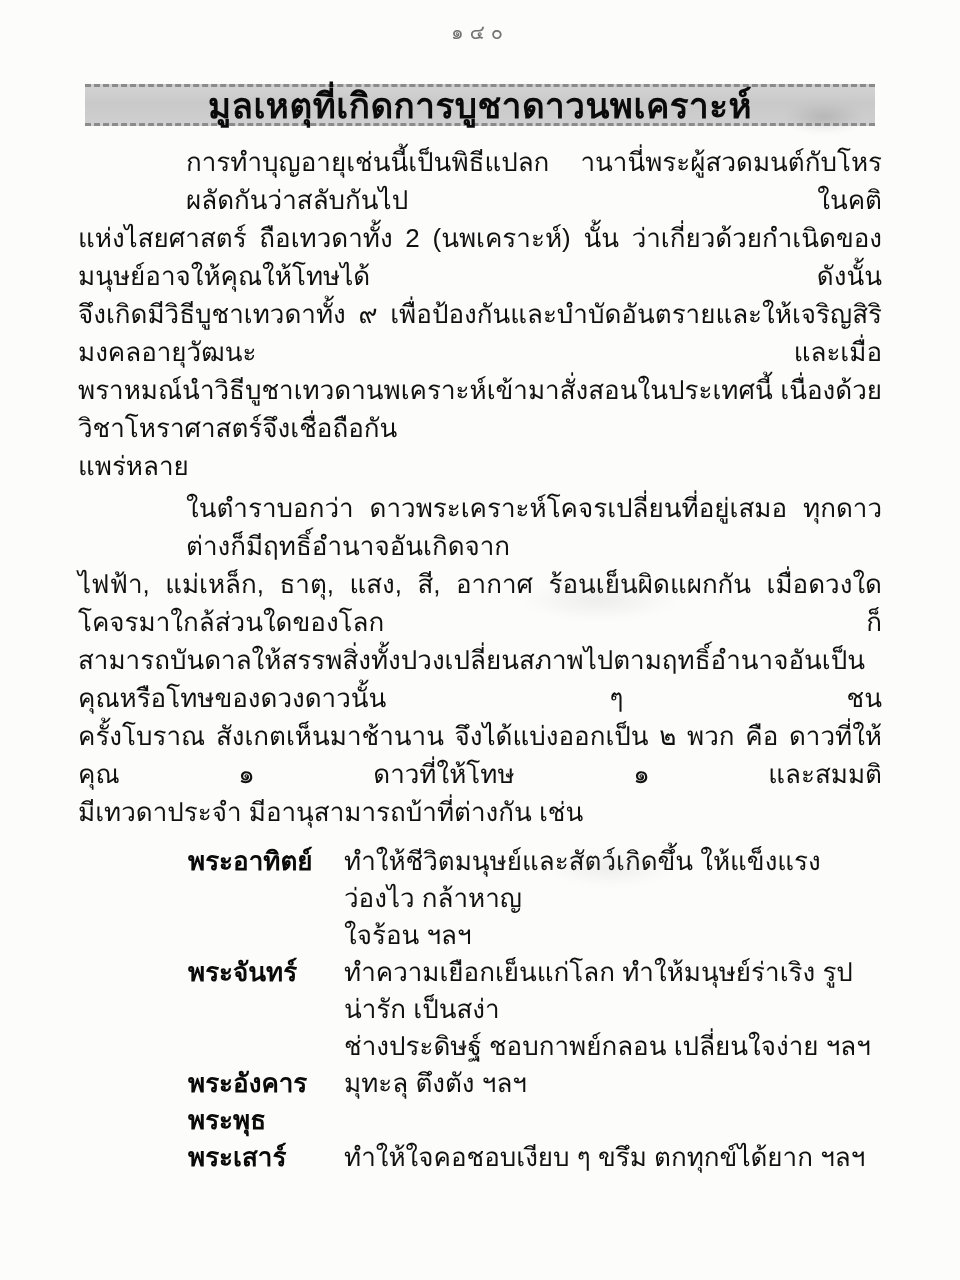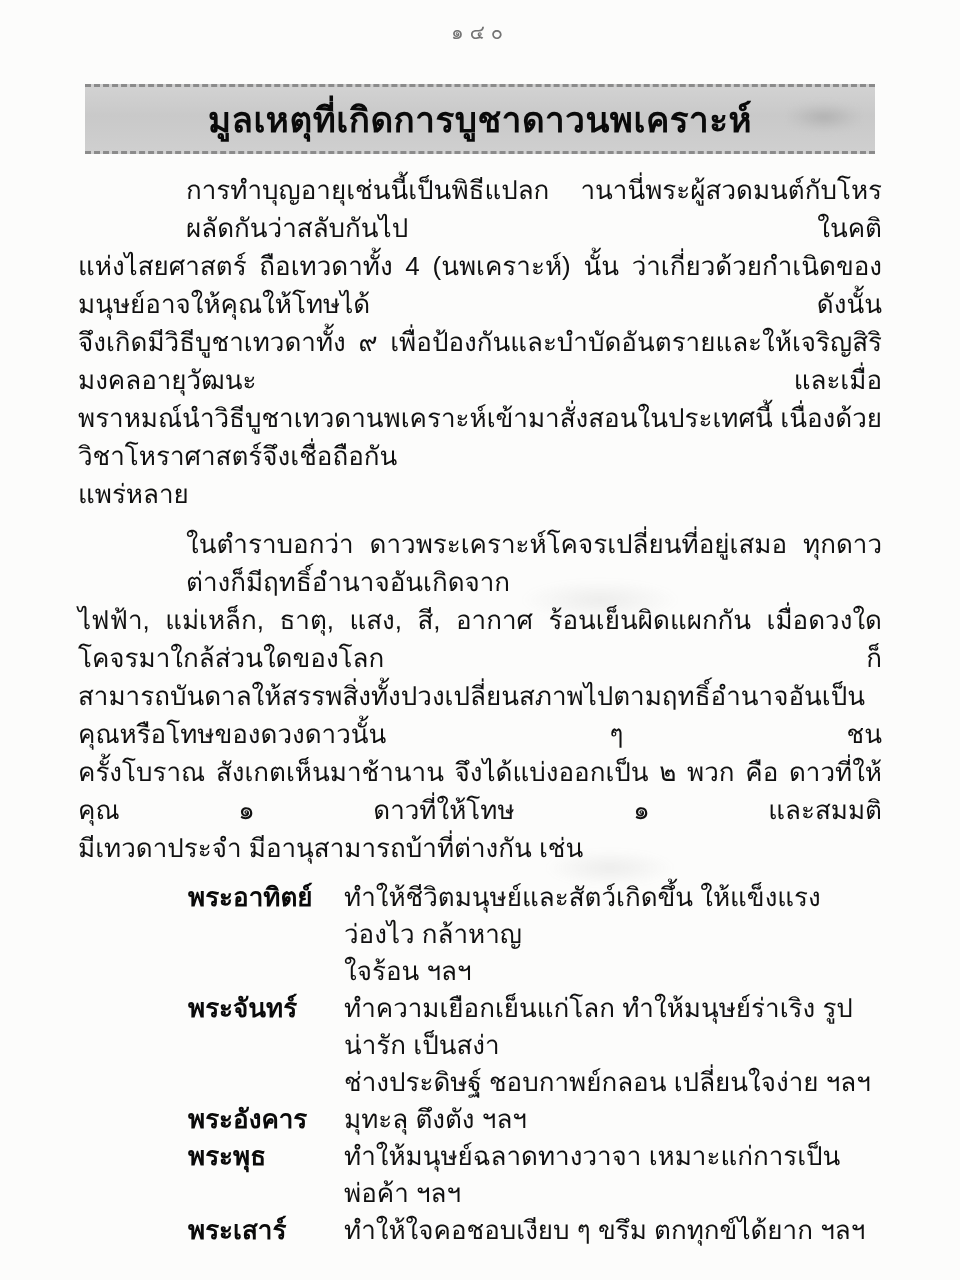--- a/index.html
+++ b/index.html
@@ -16,21 +16,21 @@
   .page-number {
     text-align: center;
     padding-top: 16px;
     font-size: 20px;
     letter-spacing: 6px;
     color: #737373;
   }
   .title-bar {
     position: relative;
     margin: 36px 85px 0 85px;
-    height: 70px;
+    height: 42px;
     background: #cccccc;
     background: linear-gradient(180deg, #d2d2d2 0%, #c9c9c9 45%, #cfcfcf 100%);
     border-top: 3px dashed #8b8b8b;
     border-bottom: 3px dashed #8b8b8b;
     display: flex;
     align-items: center;
     justify-content: center;
   }
   .title-bar .title-text {
     font-size: 35px;
@@ -46,21 +46,21 @@
     height: 40px;
     background:
       radial-gradient(ellipse 60% 45% at 50% 55%, rgba(110,110,110,0.45), rgba(160,160,160,0.15) 70%, transparent 100%);
     filter: blur(2px);
     opacity: 0.55;
   }
   .content {
     margin: 0 78px 0 78px;
     width: 804px;
   }
-  .para { margin-top: 12px; }
+  .para { margin-top: 4px; }
   .para.first { margin-top: 17px; }
   .pline {
     font-size: 26px;
     line-height: 38px;
     white-space: nowrap;
     color: #111;
   }
   .pline.just {
     white-space: normal;
     text-align: justify;
@@ -106,21 +106,21 @@
 
 <div class="title-bar">
   <span class="title-text">มูลเหตุที่เกิดการบูชาดาวนพเคราะห์</span>
   <span class="ink-bleed"></span>
 </div>
 
 <div class="content">
 
   <div class="para first">
     <div class="pline just indent1">การทำบุญอายุเช่นนี้เป็นพิธีแปลก านานี่พระผู้สวดมนต์กับโหร ผลัดกันว่าสลับกันไป ในคติ</div>
-    <div class="pline just">แห่งไสยศาสตร์ ถือเทวดาทั้ง 4 (นพเคราะห์) นั้น ว่าเกี่ยวด้วยกำเนิดของมนุษย์อาจให้คุณให้โทษได้ ดังนั้น</div>
+    <div class="pline just">แห่งไสยศาสตร์ ถือเทวดาทั้ง 2 (นพเคราะห์) นั้น ว่าเกี่ยวด้วยกำเนิดของมนุษย์อาจให้คุณให้โทษได้ ดังนั้น</div>
     <div class="pline just">จึงเกิดมีวิธีบูชาเทวดาทั้ง ๙ เพื่อป้องกันและบำบัดอันตรายและให้เจริญสิริมงคลอายุวัฒนะ และเมื่อ</div>
     <div class="pline just">พราหมณ์นำวิธีบูชาเทวดานพเคราะห์เข้ามาสั่งสอนในประเทศนี้ เนื่องด้วยวิชาโหราศาสตร์จึงเชื่อถือกัน</div>
     <div class="pline">แพร่หลาย</div>
   </div>
 
   <div class="para">
     <div class="pline just indent1">ในตำราบอกว่า ดาวพระเคราะห์โคจรเปลี่ยนที่อยู่เสมอ ทุกดาวต่างก็มีฤทธิ์อำนาจอันเกิดจาก</div>
     <div class="pline just">ไฟฟ้า, แม่เหล็ก, ธาตุ, แสง, สี, อากาศ ร้อนเย็นผิดแผกกัน เมื่อดวงใดโคจรมาใกล้ส่วนใดของโลก ก็</div>
     <div class="pline just">สามารถบันดาลให้สรรพสิ่งทั้งปวงเปลี่ยนสภาพไปตามฤทธิ์อำนาจอันเป็นคุณหรือโทษของดวงดาวนั้น ๆ ชน</div>
     <div class="pline just">ครั้งโบราณ สังเกตเห็นมาช้านาน จึงได้แบ่งออกเป็น ๒ พวก คือ ดาวที่ให้คุณ ๑ ดาวที่ให้โทษ ๑ และสมมติ</div>
@@ -147,23 +147,20 @@
 
     <div class="planet-row">
       <div class="planet-name">พระอังคาร</div>
       <div class="planet-desc">
         <div class="dline">มุทะลุ ตึงตัง ฯลฯ</div>
       </div>
     </div>
 
     <div class="planet-row">
       <div class="planet-name">พระพุธ</div>
-      <div class="planet-desc">
-        <div class="dline">ทำให้มนุษย์ฉลาดทางวาจา เหมาะแก่การเป็นพ่อค้า ฯลฯ</div>
-      </div>
     </div>
 
     <div class="planet-row">
       <div class="planet-name">พระเสาร์</div>
       <div class="planet-desc">
         <div class="dline">ทำให้ใจคอชอบเงียบ ๆ ขรึม ตกทุกข์ได้ยาก ฯลฯ</div>
       </div>
     </div>
 
   </div>

